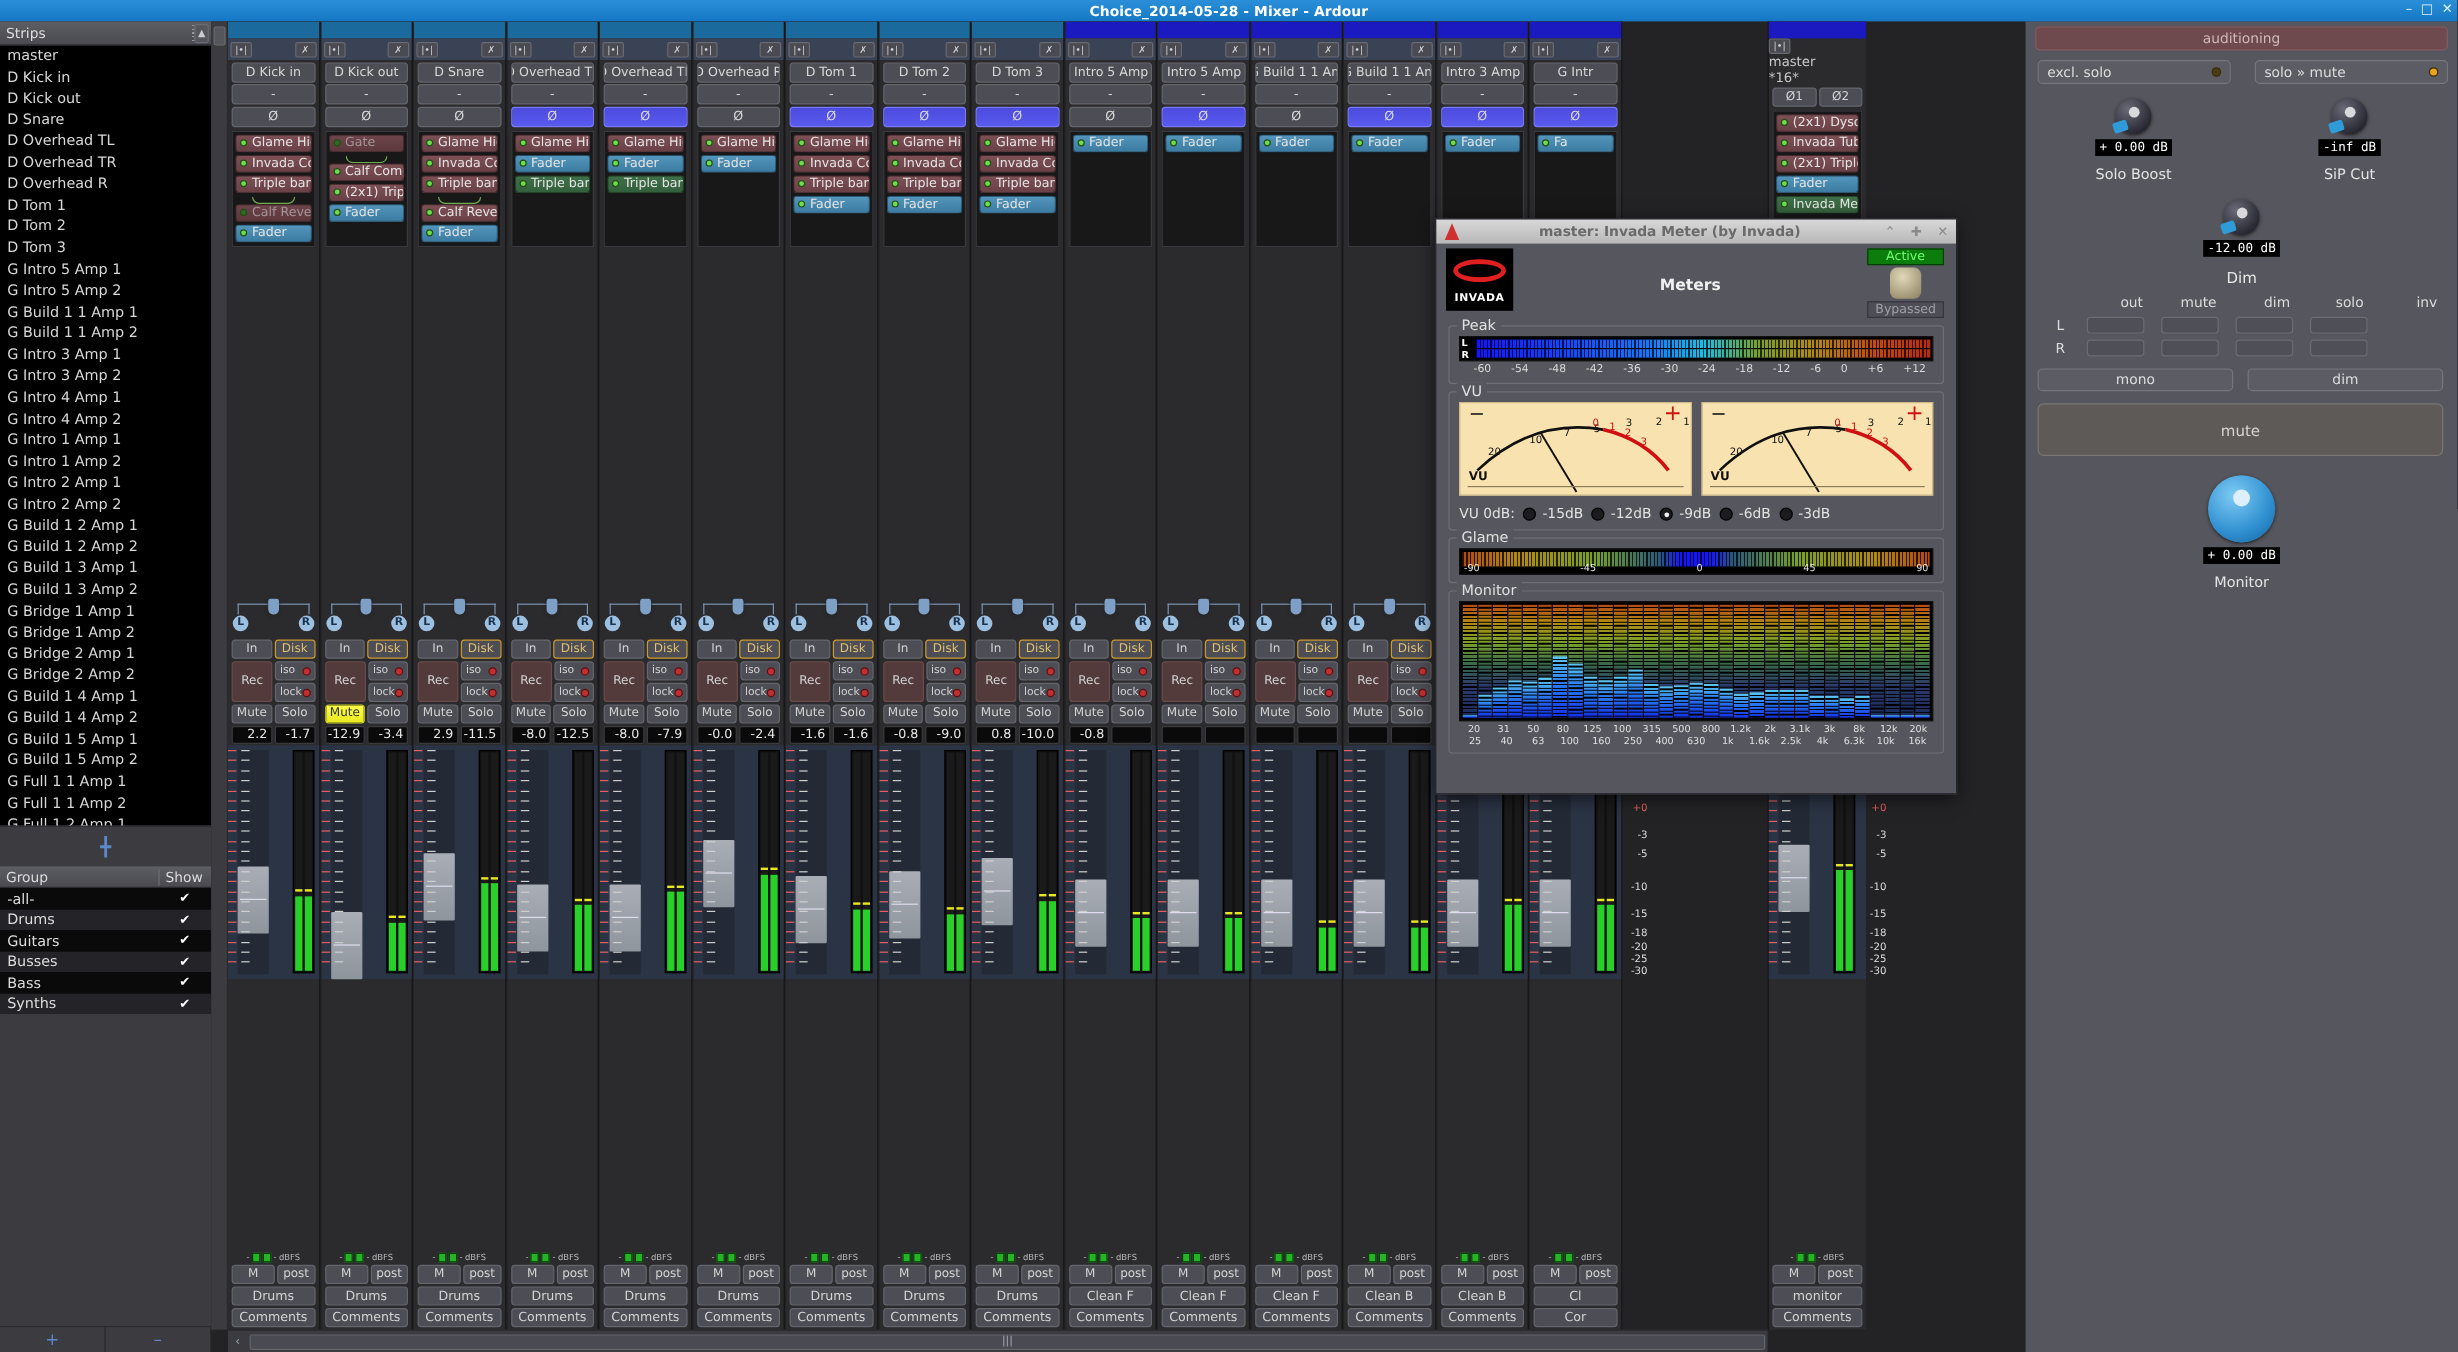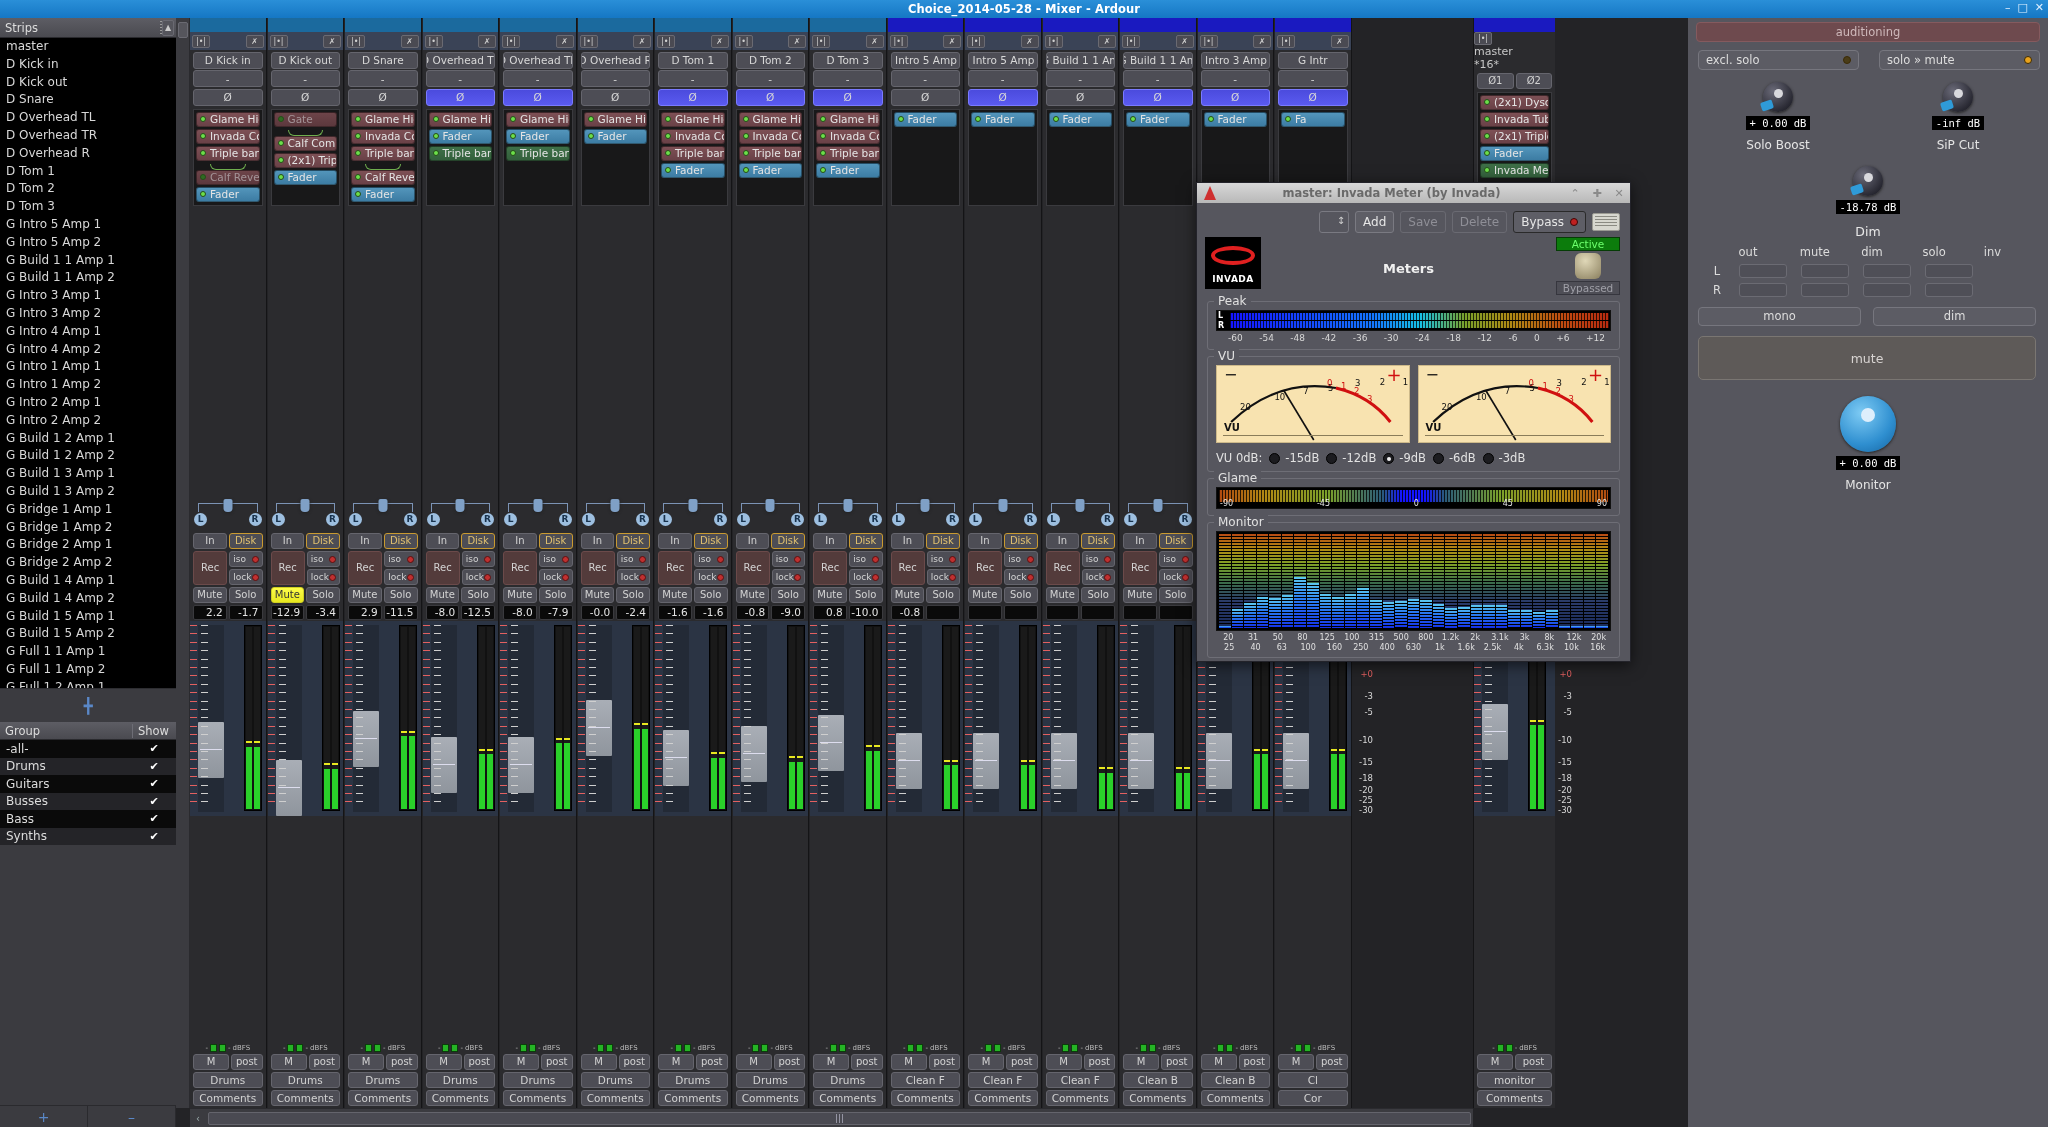--- a/index.html
+++ b/index.html
@@ -203,21 +203,21 @@
      background:#2f9bd8; border-radius:2px; transform:rotate(-18deg); }
   .valbox { display:inline-block; margin-top:4px; background:#000; color:#fff;
      font-family:"DejaVu Sans Mono", monospace; font-size:10.5px; padding:1px 4px; }
   .caplabel { margin-top:8px; font-size:12px; color:#e4e4e4; }
   .dimlabel { text-align:center; font-size:12.5px; color:#e8e8e8; margin-top:10px; }
   .grid5 { padding:6px 10px 0 14px; }
   .grid5 .hdr, .grid5 .rw { display:flex; align-items:center; }
   .grid5 .lab { width:30px; font-size:11.5px; color:#dcdcdc; text-align:center; }
   .grid5 .cell { width:48px; margin:0 7px; height:14px; background:#4f4f57;
      border:1px solid #6b6b73; border-radius:3px; }
-  .grid5 .hcell { width:48px; margin:0 7px; text-align:left; font-size:11.5px; color:#dcdcdc;}
+  .grid5 .hcell { width:48px; margin:0 7px; text-align:right; font-size:11.5px; color:#dcdcdc;}
   .grid5 .rw { margin-top:5px; }
   .mdrow { display:flex; gap:12px; padding:10px 12px 0 10px; }
   .mdrow div { flex:1; height:19px; background:#5c5c64; border:1px solid #76767e;
      border-radius:4px; font-size:11.5px; color:#ddd; text-align:center; line-height:17px; }
   .mutebig { margin:10px 12px 0 10px; height:44px; background:#5e5a58;
      border:1px solid #7a7672; border-radius:5px; color:#d8d4d2; font-size:12.5px;
      display:flex; align-items:center; justify-content:center; }
 
   
   .plugin { position:absolute; left:1196px; top:182px; width:435px; height:480px;
@@ -2851,21 +2851,21 @@
         <div class="valbox">-inf dB</div>
         <div class="caplabel">SiP Cut</div>
       </div>
     </div>
 
     <div style="text-align:center; padding-top:14px;">
       <div class="knob">
           <div class="dot"></div>
           <div class="arc"></div>
         </div>
-      <div class="valbox">-18.78 dB</div>
+      <div class="valbox">-12.00 dB</div>
     </div>
     <div class="dimlabel">Dim</div>
 
     <div class="grid5">
       <div class="hdr" id="grid-hdr">
           <div class="lab"></div>
           <div class="hcell">out</div>
           <div class="hcell">mute</div>
           <div class="hcell">dim</div>
           <div class="hcell">solo</div>
@@ -2906,31 +2906,20 @@
 
   <div class="plugin">
     <div class="pl-title">
       <div class="logo"></div>
       <div class="tx">master: Invada Meter (by Invada)</div>
       <div class="wb">⌃</div>
       <div class="wb">✚</div>
       <div class="wb">✕</div>
     </div>
 
-    <div class="pl-toolbar">
-      <div class="pl-combo"></div>
-      <div class="pl-b">Add</div>
-      <div class="pl-b dis">Save</div>
-      <div class="pl-b dis">Delete</div>
-      <div class="pl-b byp">
-        <span>Bypass</span>
-          <i></i>
-        </div>
-      <div class="kbd"></div>
-    </div>
 
     <div class="pl-head">
       <div class="inv-logo">
         <div class="ell"></div>
         <div class="tx">INVADA</div>
       </div>
       <div class="mid">Meters</div>
       <div class="rt">
         <div class="act">Active</div>
         <div class="tgl"></div>

